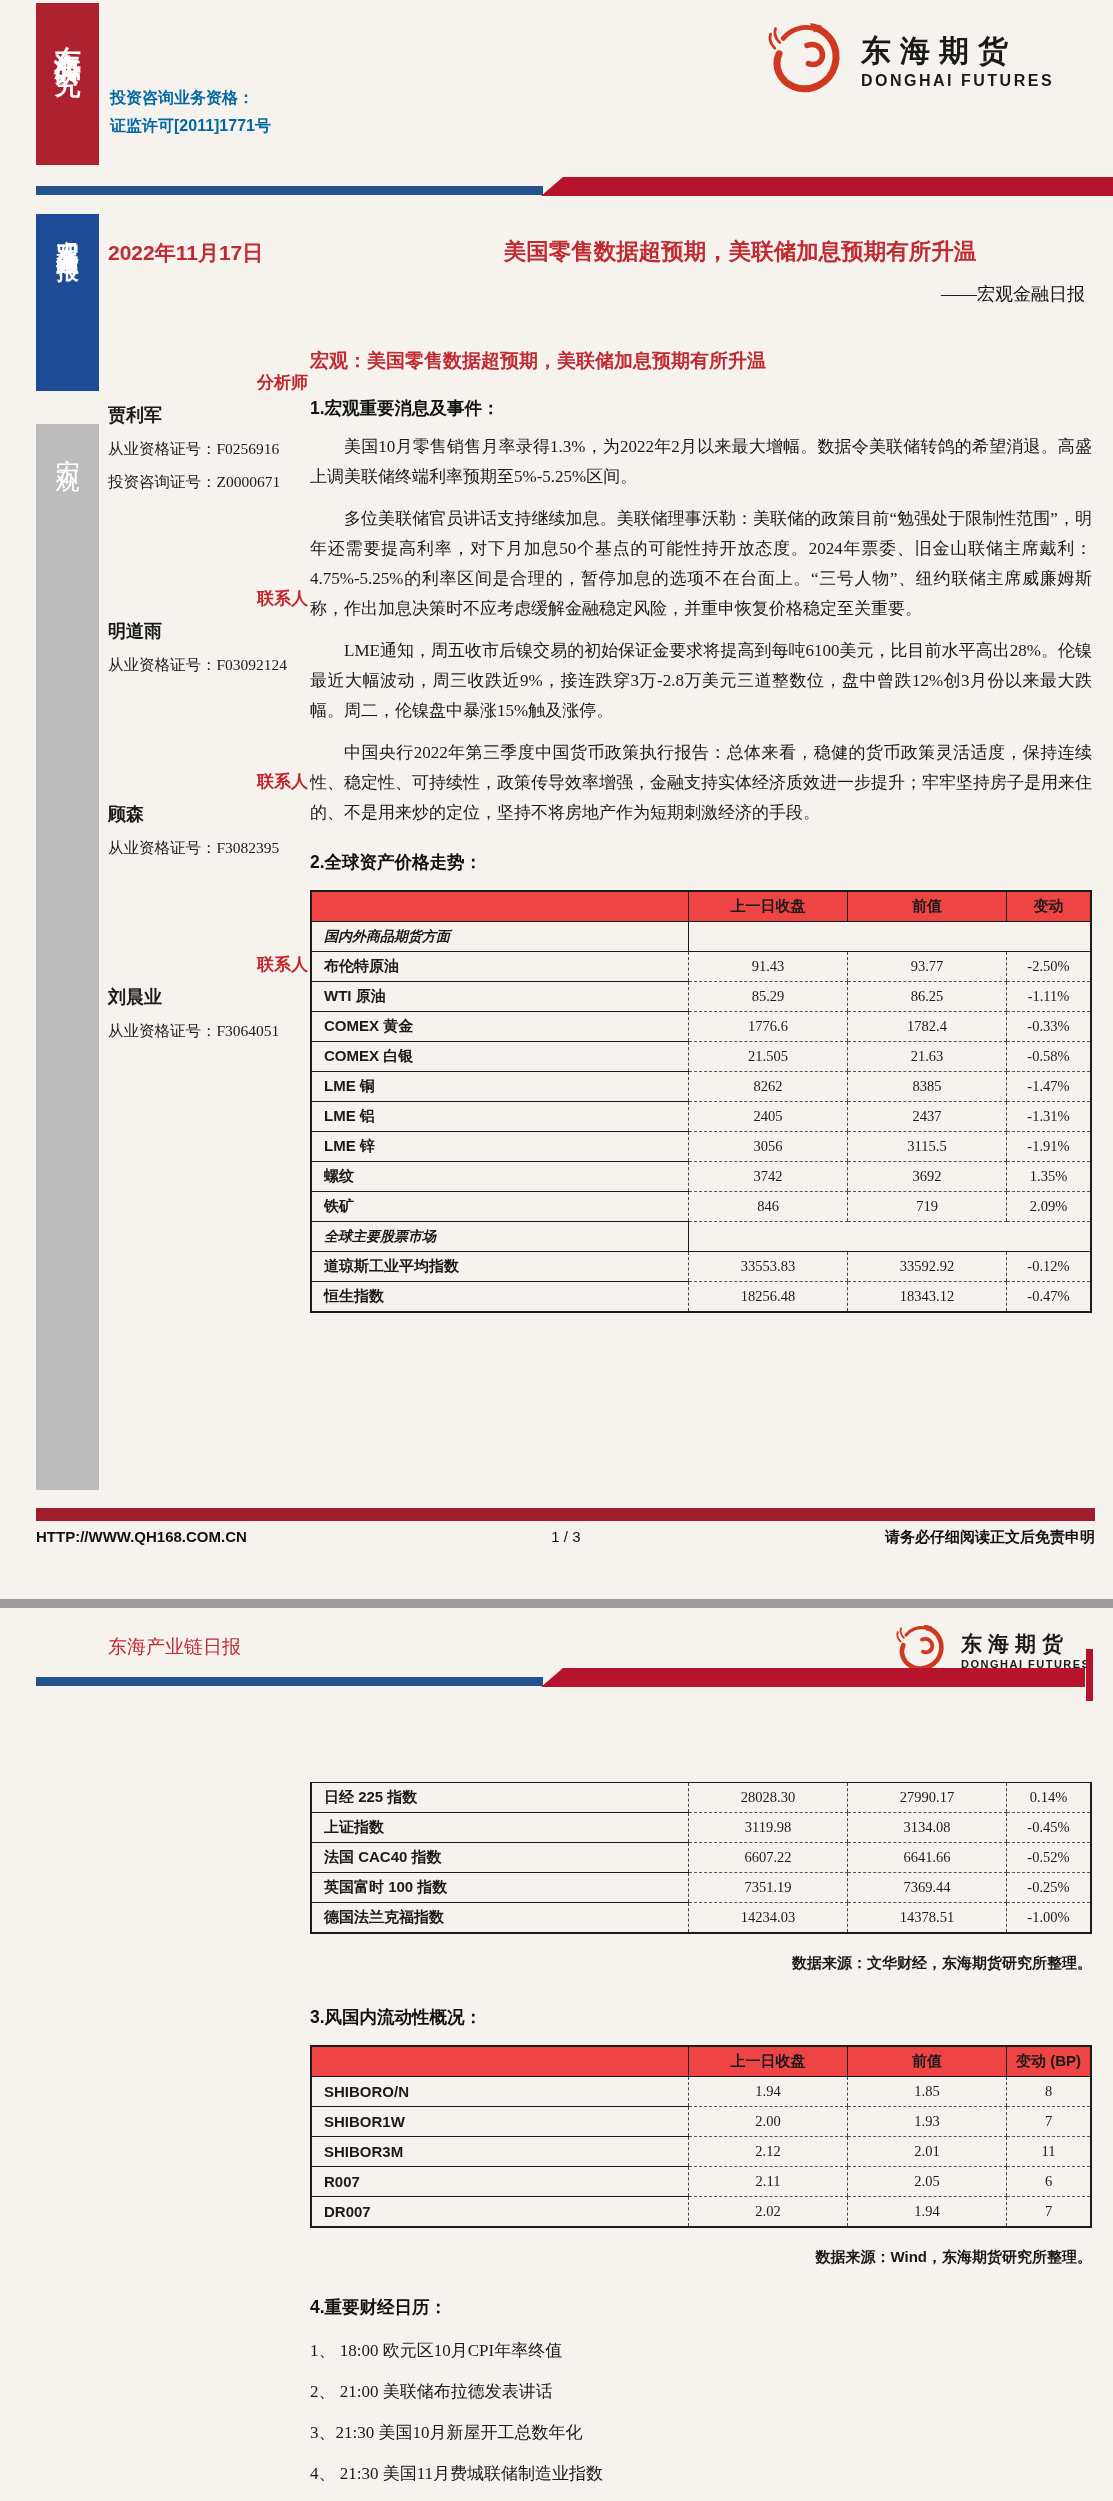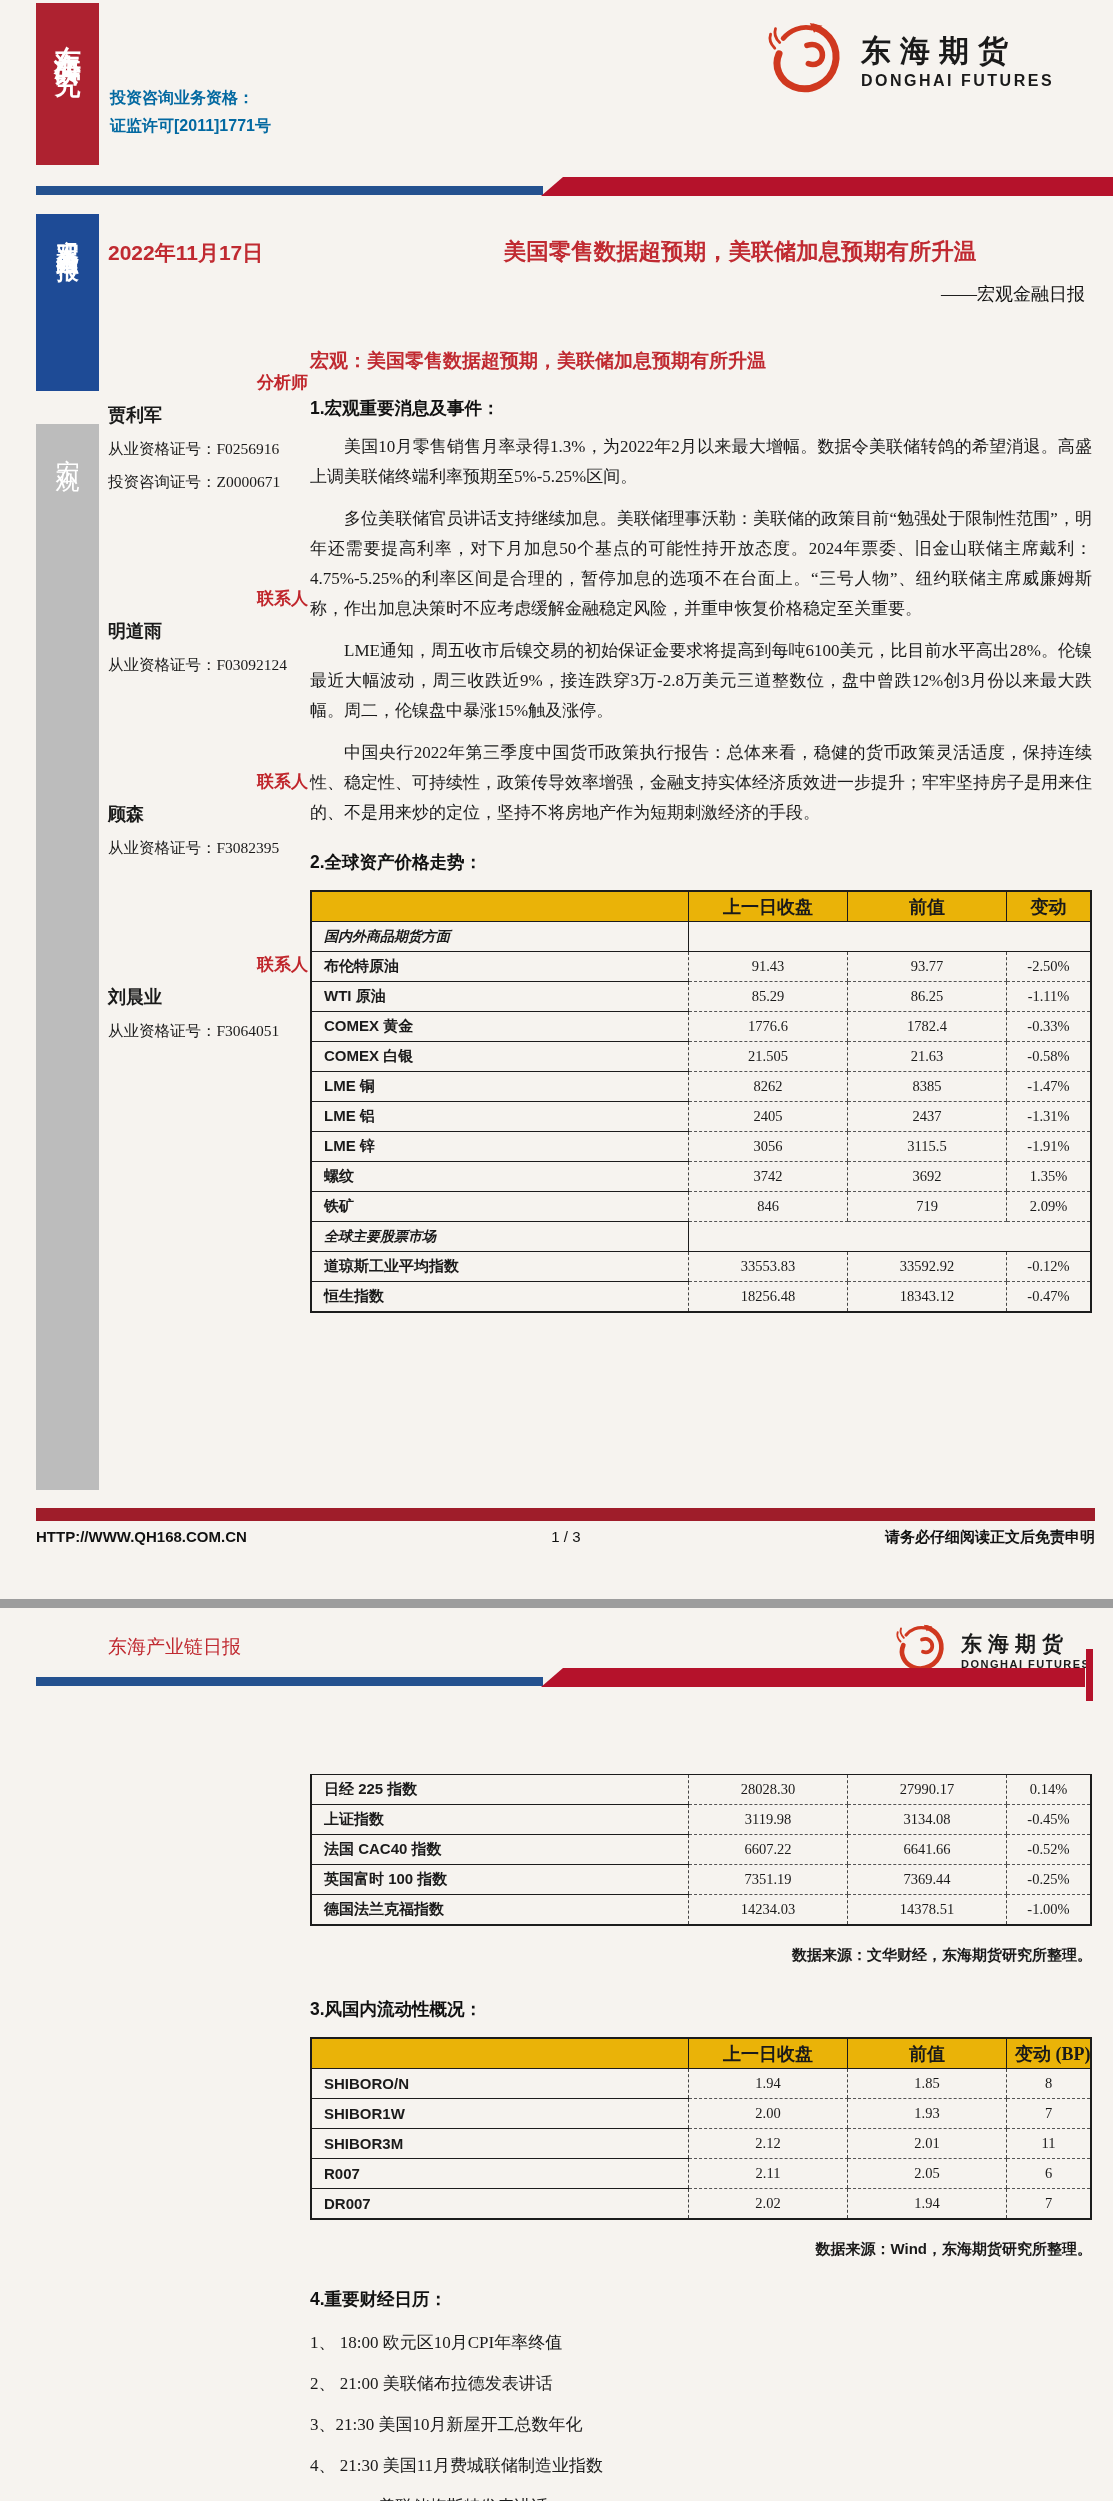--- a/index.html
+++ b/index.html
@@ -59,22 +59,22 @@
   .content2{left:310px;top:1770px;width:782px;}
   .sec-head{color:#c02a31;font-weight:bold;font-size:19px;margin:0;}
   .sub-head{font-weight:bold;font-size:17.5px;color:#111;margin:22px 0 0;}
   .body-p{font-size:17px;line-height:30px;margin:12px 0;text-align:justify;text-indent:2em;}
 
   
   .rtable{width:100%;border-collapse:collapse;table-layout:fixed;border:2px solid #1c1c1c;margin-top:16px;}
   .rtable td{height:29px;padding:0 8px;white-space:nowrap;overflow:hidden;}
   .rtable .c0{width:356px;text-align:left;padding-left:12px;}
   .rtable .c1,.rtable .c2{width:142px;}
-  .t-head td{background:#eab308;font-weight:bold;text-align:center;
-             border-bottom:1.5px solid #1c1c1c;font-family:Liberation Serif, serif;font-size:18px;}
+  .t-head td{background:#ef4444;font-weight:bold;text-align:center;
+             border-bottom:1.5px solid #1c1c1c;font-family:Liberation Sans, sans-serif;font-size:15px;}
   .t-head td + td{border-left:1.5px solid #1c1c1c;}
   .t-section .c0{font-weight:bold;font-style:italic;font-size:14px;border-bottom:1px solid #1c1c1c;}
   .t-section .c-rest{border-left:1.5px solid #1c1c1c;border-bottom:1px solid #1c1c1c;}
   .t-data .c0{font-weight:bold;font-size:15px;border-bottom:1px solid #1c1c1c;
               font-family:"Liberation Sans","DejaVu Sans",sans-serif;}
   .t-data .c1,.t-data .c2,.t-data .c3{text-align:center;font-size:14.5px;
               border-left:1.5px dashed #444;border-bottom:1px dashed #555;}
   .noheadtop{border-top:1px solid #1c1c1c;}
 
   .source{text-align:right;font-weight:bold;font-size:15px;margin-top:20px;
@@ -288,21 +288,21 @@
   </span>
 </div>
 
 <div class="rule" id="rule-p2">
   <div class="blue"></div>
   <div class="red"></div>
 </div>
 <div class="abs red-tick"></div>
 
 <main class="abs content2">
-  <table class="rtable noheadtop" style="margin-top:4px;">
+  <table class="rtable noheadtop" style="margin-top:12px;">
     <tbody>
         <tr class="t-data">
           <td class="c0">日经 225 指数</td>
           <td class="c1">28028.30</td>
           <td class="c2">27990.17</td>
           <td class="c3">0.14%</td>
         </tr>
         <tr class="t-data">
           <td class="c0">上证指数</td>
           <td class="c1">3119.98</td>

